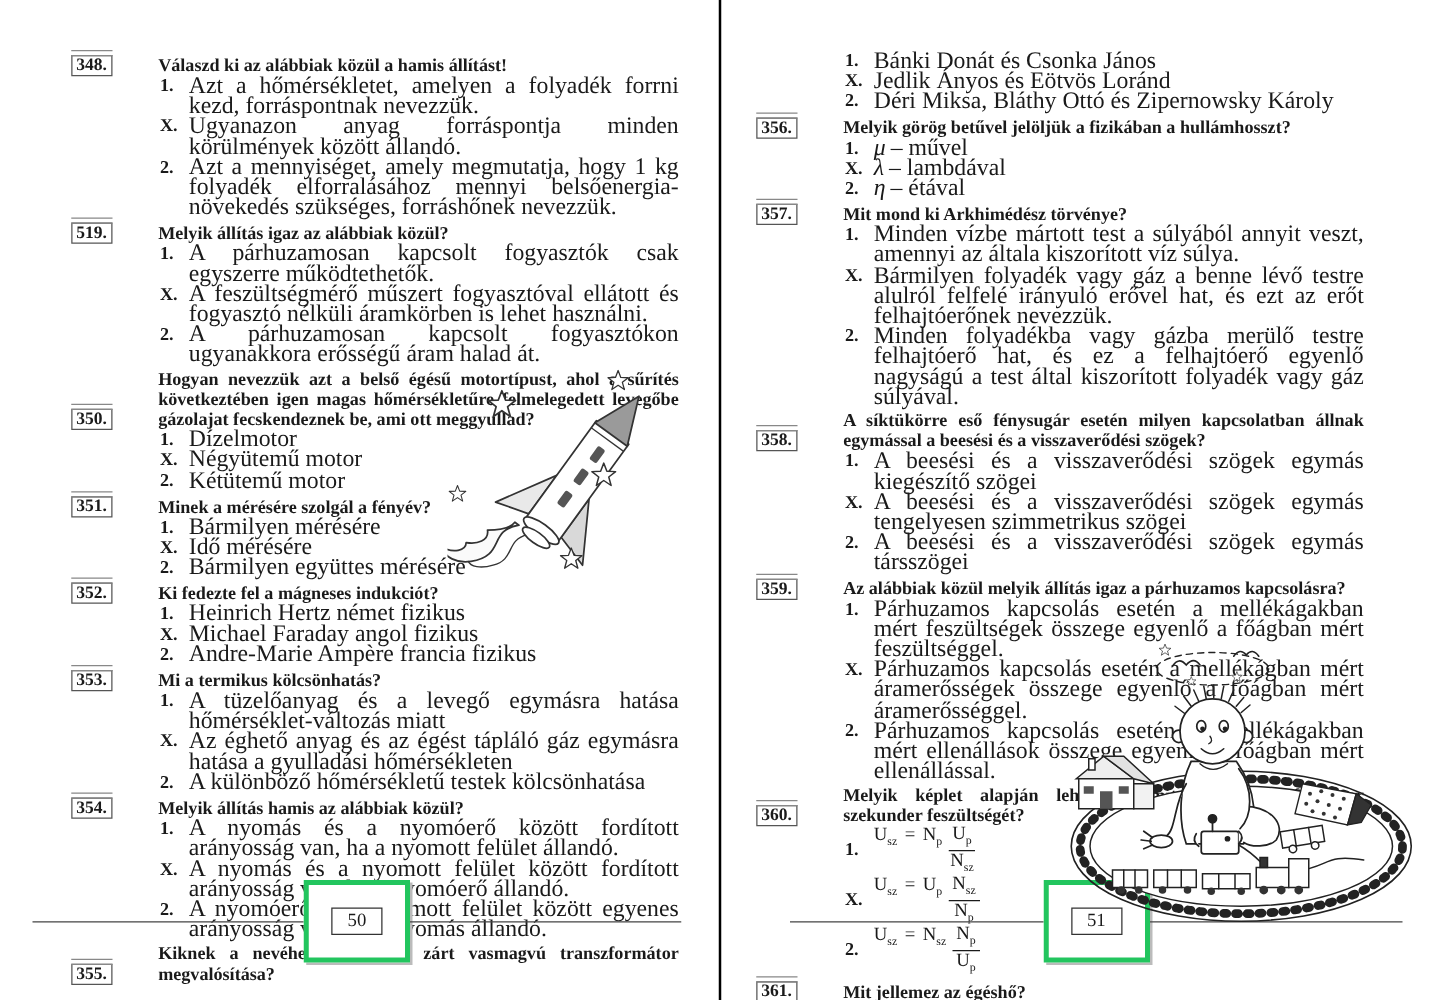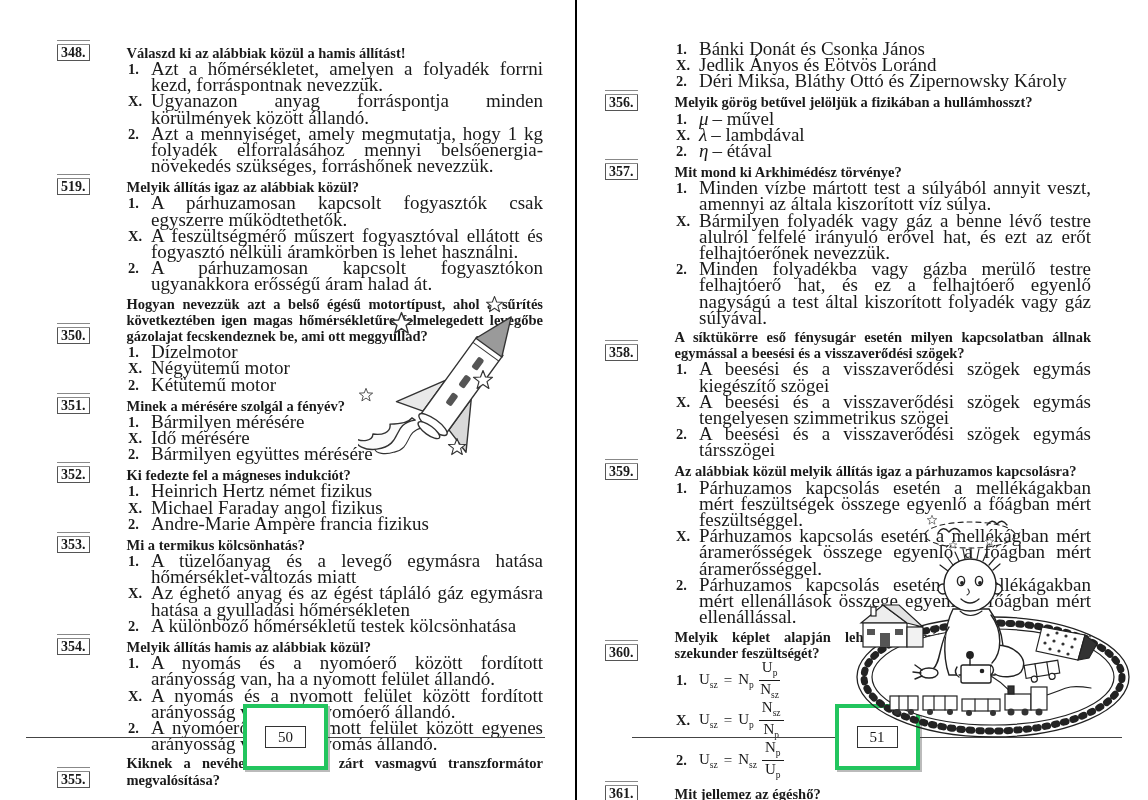--- a/index.html
+++ b/index.html
@@ -31,21 +31,21 @@
     font-size:14.5px; line-height:16.2px; hyphens:auto;
   }
   .opt { display:flex; margin-left:71px; }
   .opt-key { flex:0 0 23px; font-weight:bold; font-size:14.5px; line-height:16.2px; }
   .opt-text { flex:1; text-align:justify; font-size:19px; line-height:16.2px; hyphens:auto; }
   .greek { font-style:italic; margin-right:4px; }
 
   
   .formula-row { display:flex; align-items:center; margin-left:71px; height:40px; }
   .formula-row .opt-key { line-height:normal; }
-  .formula { display:inline-flex; align-items:center; font-size:15px; }
+  .formula { display:inline-flex; align-items:flex-start; font-size:15px; }
   .formula sub { font-size:9.5px; }
   .f-eq { margin:0 6px; }
   .frac { display:inline-flex; flex-direction:column; align-items:center; margin-left:5px; line-height:1.05; }
   .frac .num { border-bottom:1px solid #1a1a1a; padding:0 3px 1px; }
   .frac .den { padding-top:1px; }
 
   
   .footer { position:absolute; bottom:48px; height:30px; display:flex; align-items:center; }
   #page-left  .footer { left:26px; right:30px; }
   #page-right .footer { left:55px; right:26px; }

